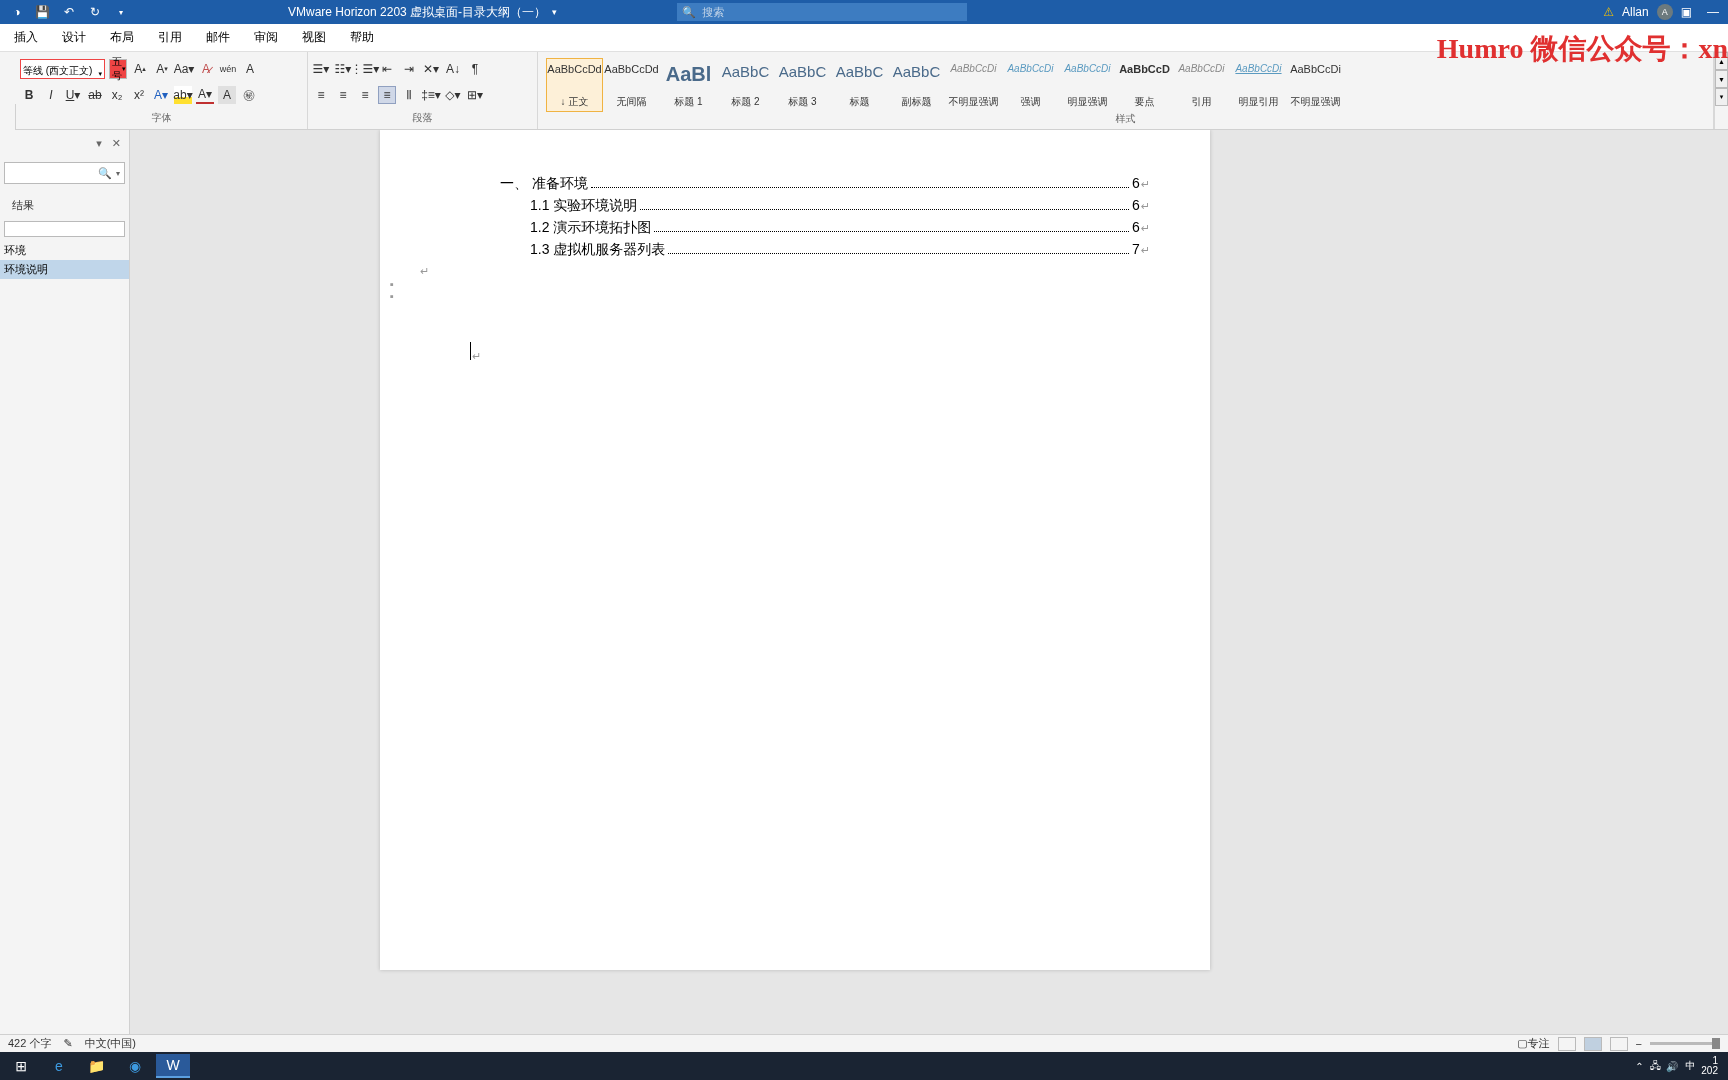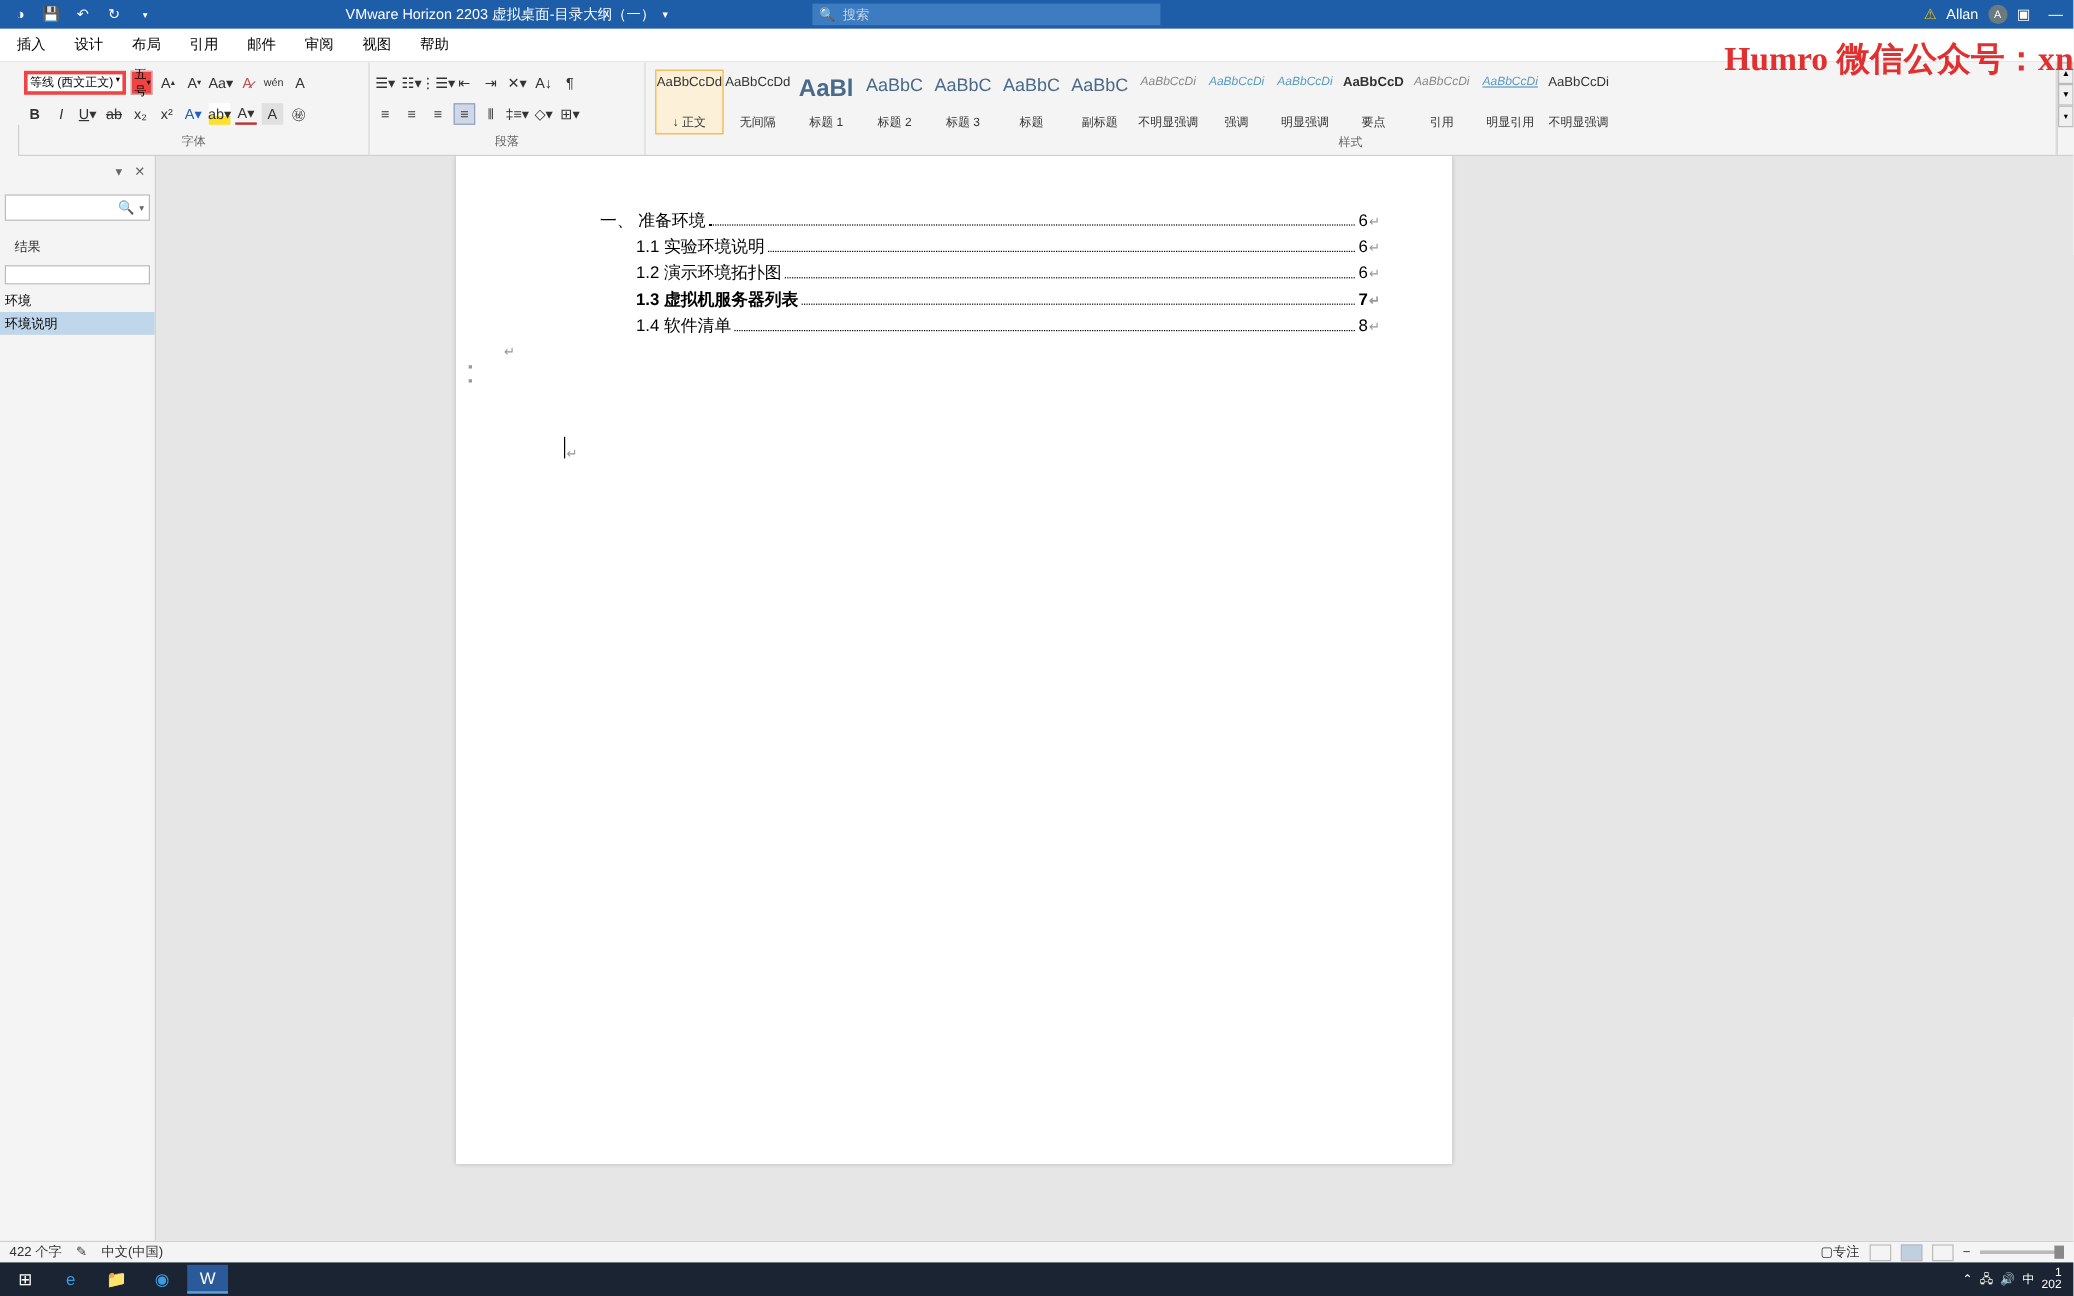--- a/index.html
+++ b/index.html
@@ -17,21 +17,21 @@
 .watermark { position: absolute; top: 30px; right: 0; color: #e03030; font-size: 28px; font-family: "SimSun", serif; font-weight: bold; z-index: 50; }
 .menu-bar { height: 28px; background: #fff; border-bottom: 1px solid #e0e0e0; display: flex; align-items: center; padding-left: 14px; gap: 24px; font-size: 12px; }
 .menu-bar span { cursor: pointer; }
 .ribbon { height: 78px; background: #f4f4f4; border-bottom: 1px solid #d0d0d0; display: flex; position: relative; }
 .rib-group { border-right: 1px solid #d8d8d8; display: flex; flex-direction: column; padding: 4px 4px 2px; }
 .rib-font { width: 292px; }
 .rib-para { width: 230px; }
 .rib-styles { flex: 1; }
 .rib-row { display: flex; align-items: center; gap: 4px; height: 26px; }
 .rib-row.first { height: 26px; }
-.font-name { width: 85px; height: 20px; border: 3px solid #ef4444; background: #fff; font-size: 10px; padding: 0 2px; display: flex; align-items: flex-start; justify-content: space-between; }
+.font-name { width: 85px; height: 20px; border: 1px solid #ef4444; background: #fff; font-size: 10px; padding: 0 2px; display: flex; align-items: flex-end; justify-content: space-between; }
 .font-size { width: 18px; height: 20px; border: 1px solid #bababa; background: #ef4444; font-size: 10px; padding: 0 2px; display: flex; align-items: center; justify-content: space-between; }
 .ico { width: 18px; height: 18px; display: inline-flex; align-items: center; justify-content: center; font-size: 12px; cursor: pointer; color: #333; }
 .ico.box { border: 1px solid transparent; }
 .group-label { text-align: center; font-size: 10px; color: #666; margin-top: auto; padding-bottom: 2px; }
 .style-gallery { display: flex; gap: 0; padding: 2px 0 0 4px; }
 .style-item { width: 57px; height: 54px; border: 1px solid transparent; display: flex; flex-direction: column; align-items: center; justify-content: space-between; padding: 4px 2px 2px; cursor: pointer; }
 .style-item.sel { border: 1px solid #f0b342; background: #fdf0d8; }
 .style-preview { font-size: 11px; color: #333; }
 .style-preview.big { font-size: 20px; font-weight: bold; color: #4a6a8a; }
 .style-preview.med { font-size: 15px; color: #4a6a8a; }
@@ -274,29 +274,24 @@
         <div class="toc-line" style="margin-left: 90px;">
           <span class="toc-text">1.1 实验环境说明</span>
           <span class="toc-dots"></span>
           <span class="toc-pg">6<span class="ret">↵</span></span>
         </div>
         <div class="toc-line" style="margin-left: 90px;">
           <span class="toc-text">1.2 演示环境拓扑图</span>
           <span class="toc-dots"></span>
           <span class="toc-pg">6<span class="ret">↵</span></span>
         </div>
-        <div class="toc-line" style="margin-left: 90px; font-weight: bold;">
+        <div class="toc-line" style="margin-left: 90px;">
           <span class="toc-text">1.3 虚拟机服务器列表</span>
           <span class="toc-dots"></span>
           <span class="toc-pg">7<span class="ret">↵</span></span>
-        </div>
-        <div class="toc-line" style="margin-left: 90px;">
-          <span class="toc-text">1.4 软件清单</span>
-          <span class="toc-dots"></span>
-          <span class="toc-pg">8<span class="ret">↵</span></span>
         </div>
       </div>
     <div style="margin-left:-20px;color:#999;font-size:11px;margin-top:6px;">↵</div>
     <div style="margin-left:-50px;color:#999;font-size:11px;">▪</div>
     <div style="margin-left:-50px;color:#999;font-size:11px;">▪</div>
     <div class="cursor-blink"></div><span class="ret">↵</span>
   </div>
 </div>
 
 <div class="status-bar">

